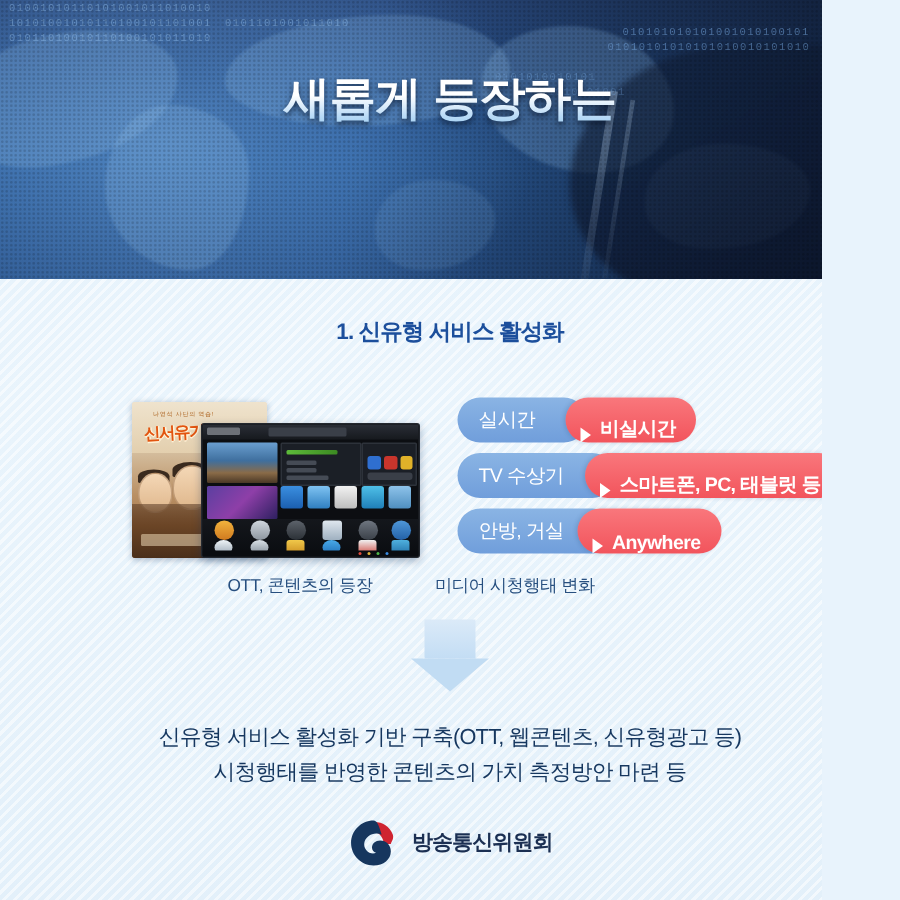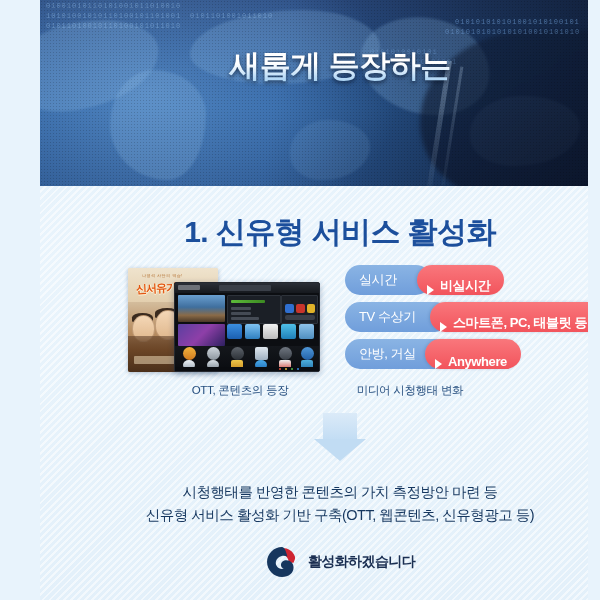--- a/index.html
+++ b/index.html
@@ -19,21 +19,20 @@
     width: 548px;
     height: 600px;
     overflow: hidden;
     background:
       repeating-linear-gradient(135deg,
         rgba(255,255,255,0.55) 0px,
         rgba(255,255,255,0.55) 2px,
         rgba(255,255,255,0.0) 2px,
         rgba(255,255,255,0.0) 5px),
       linear-gradient(180deg, #e4f1fb 0%, #e9f4fc 45%, #e3f0fa 100%);
-    margin-left: 40px;
   }
 
   
   .header {
     position: absolute;
     left: 0; top: 0;
     width: 600px;
     height: 186px;
     overflow: hidden;
     background:
@@ -133,21 +132,21 @@
   }
   .header-title .l1 { font-size: 31px; }
   .header-title .l2 { font-size: 34px; margin-top: 3px; }
 
   
   .section-title {
     position: absolute;
     left: 0; top: 212px;
     width: 600px;
     text-align: center;
-    font-size: 30px;
+    font-size: 15px;
     font-weight: bold;
     color: #1c4f9c;
     letter-spacing: -0.6px;
   }
 
   
   .collage {
     position: absolute;
     left: 88px; top: 262px;
     width: 190px; height: 112px;
@@ -254,21 +253,21 @@
   .tv-dot { position: absolute; bottom: 1px; width: 2px; height: 2px; border-radius: 50%; }
 
   .collage-caption {
     position: absolute;
     top: 383px;
     font-size: 11.5px;
     color: #274f7f;
     letter-spacing: -0.3px;
   }
   .cap-left  { left: 120px; width: 160px; text-align: center; }
-  .cap-right { left: 290px; width: 160px; text-align: center; }
+  .cap-right { left: 290px; width: 160px; text-align: left; }
 
   
   .pill-group {
     position: absolute;
     left: 305px; top: 265px;
     width: 280px;
   }
   .pill-row {
     position: relative;
     height: 30px;
@@ -505,25 +504,25 @@
       </div>
     </div>
   </div>
 
   <div class="down-arrow">
     <div class="da-stem"></div>
     <div class="da-head"></div>
   </div>
 
   <div class="bottom-text">
+    <span class="bt-line">신유형 서비스 활성화 기반 구축(OTT, 웹콘텐츠, 신유형광고 등)</span>
     <span class="bt-line">시청행태를 반영한 콘텐츠의 가치 측정방안 마련 등</span>
-    <span class="bt-line">신유형 서비스 활성화 기반 구축(OTT, 웹콘텐츠, 신유형광고 등)</span>
   </div>
 
   <div class="logo-wrap">
     <svg class="taegeuk" viewBox="0 0 100 100">
       <path d="M88 34 C80 12 56 4 38 12 C24 18 18 30 22 40 C26 30 38 24 50 27 C62 30 70 40 70 52 L84 52 C86 46 90 42 88 34 Z" fill="#cf2431"></path>
       <path d="M50 6 C26 6 6 26 6 50 C6 74 26 94 50 94 C70 94 84 82 84 66 C84 54 75 45 63 45 C54 45 47 51 47 59 C47 64 50 68 55 69 C49 72 41 70 36 64 C29 56 31 44 40 37 C47 31 58 30 66 34 C61 16 57 6 50 6 Z" fill="#16365e"></path>
     </svg>
-    <span class="logo-name">활성화하겠습니다</span>
+    <span class="logo-name">방송통신위원회</span>
   </div>
 
 </div>
 
 </body></html>

